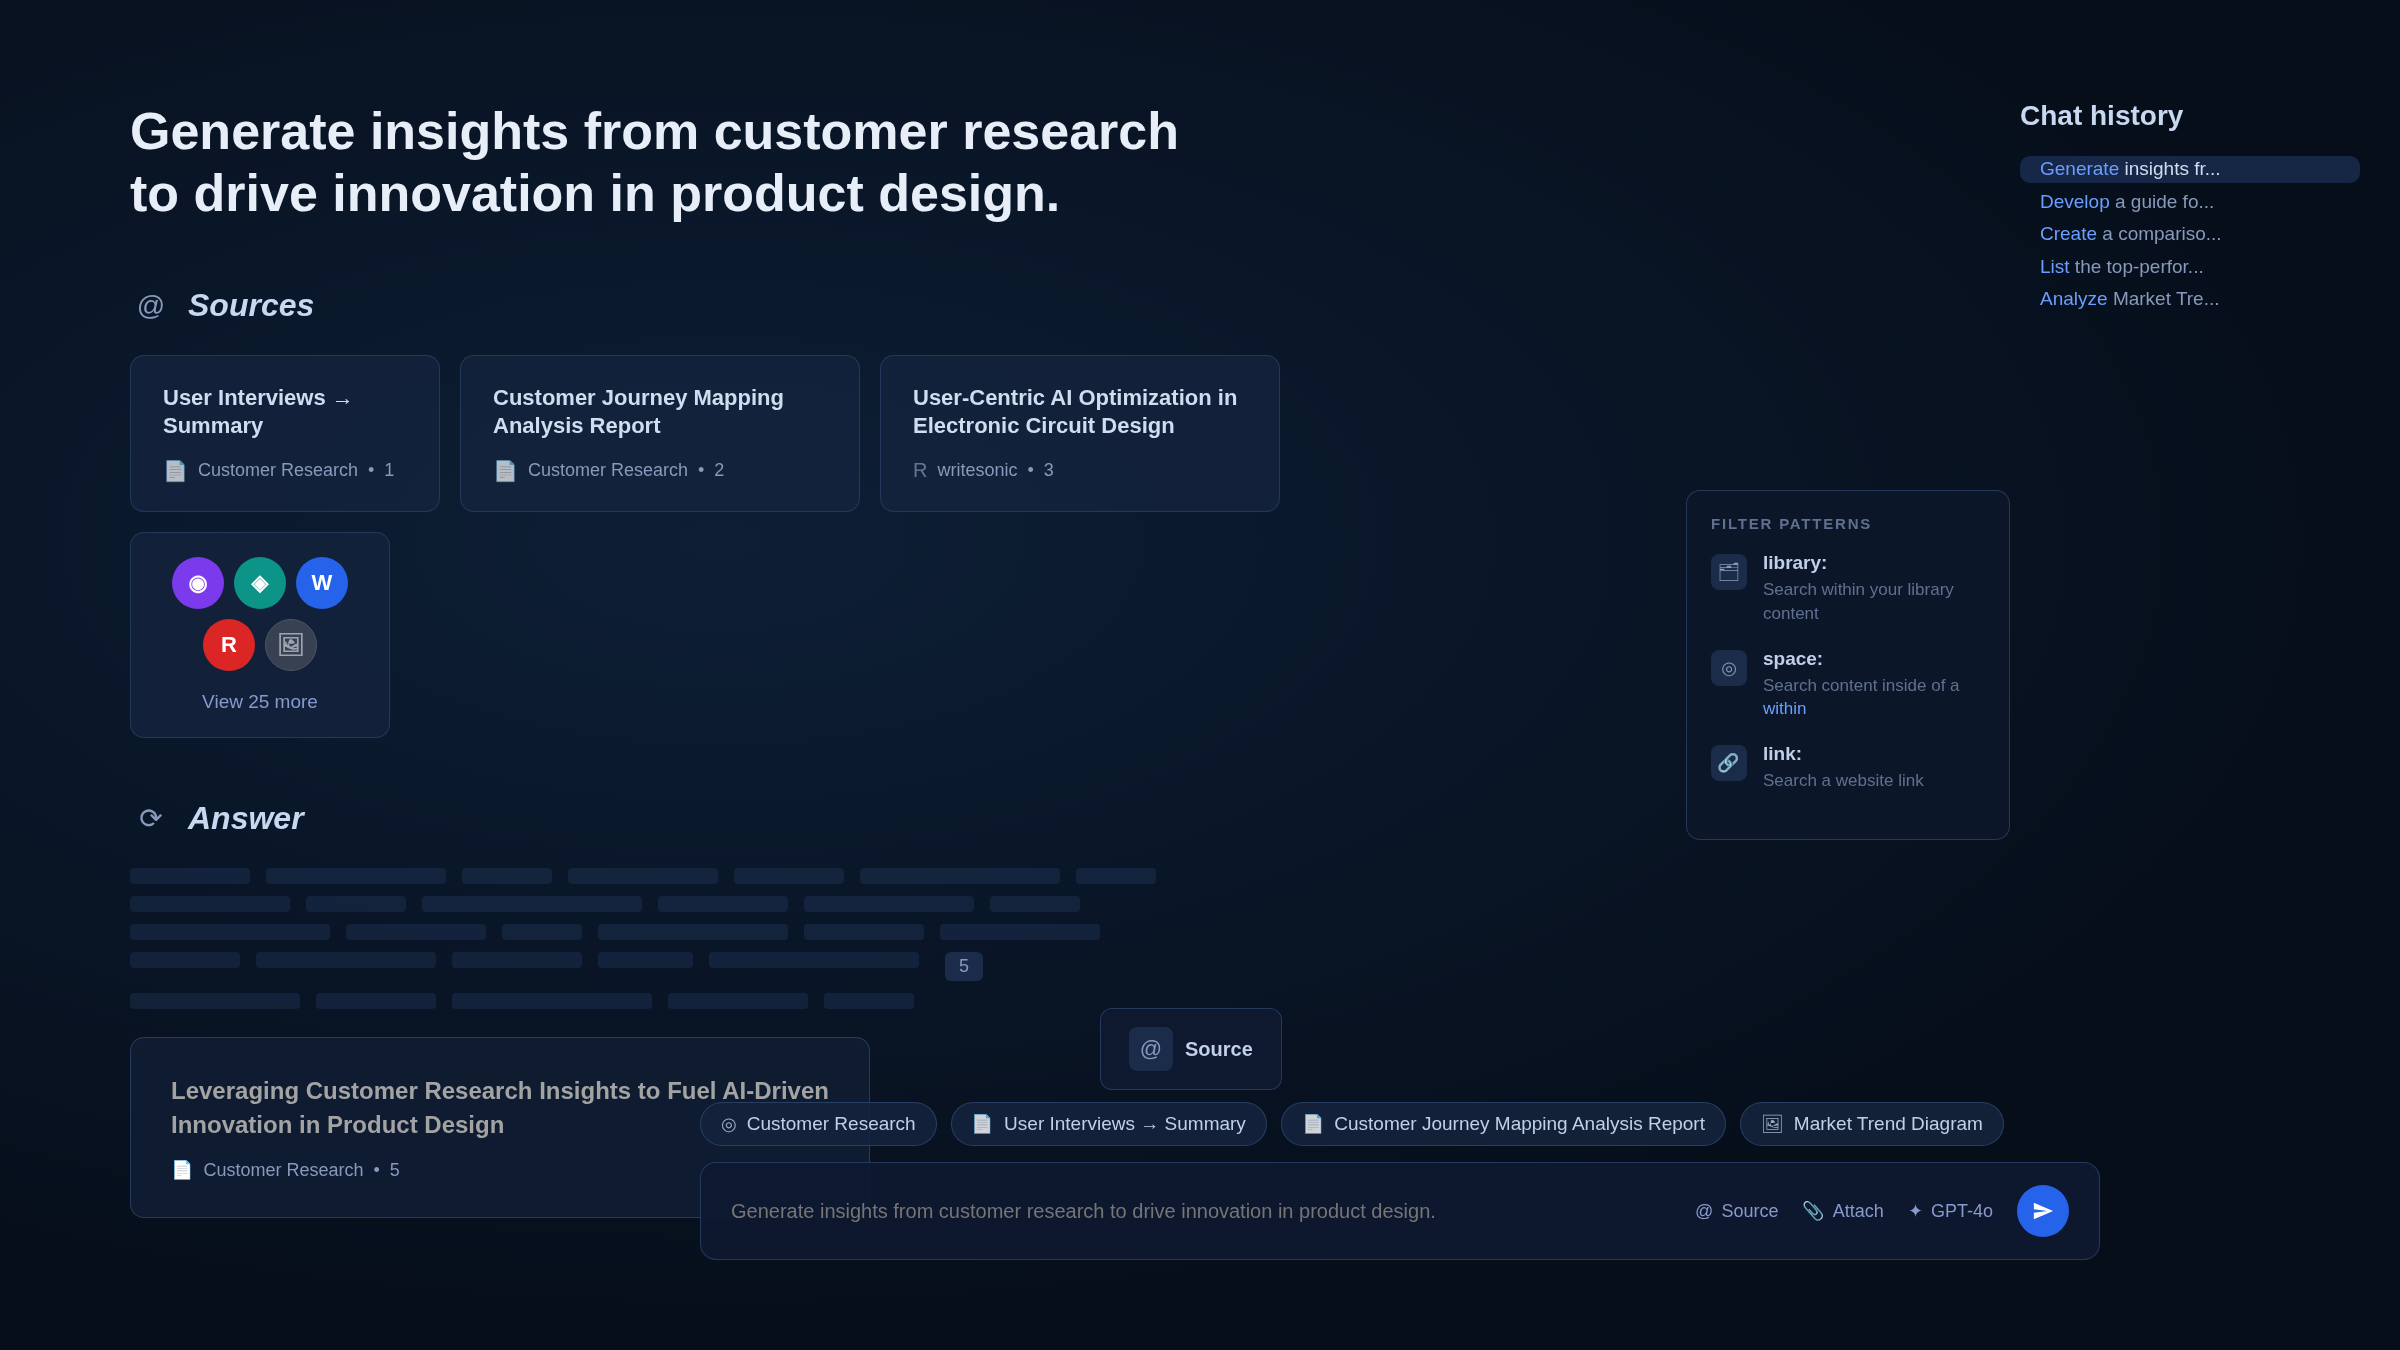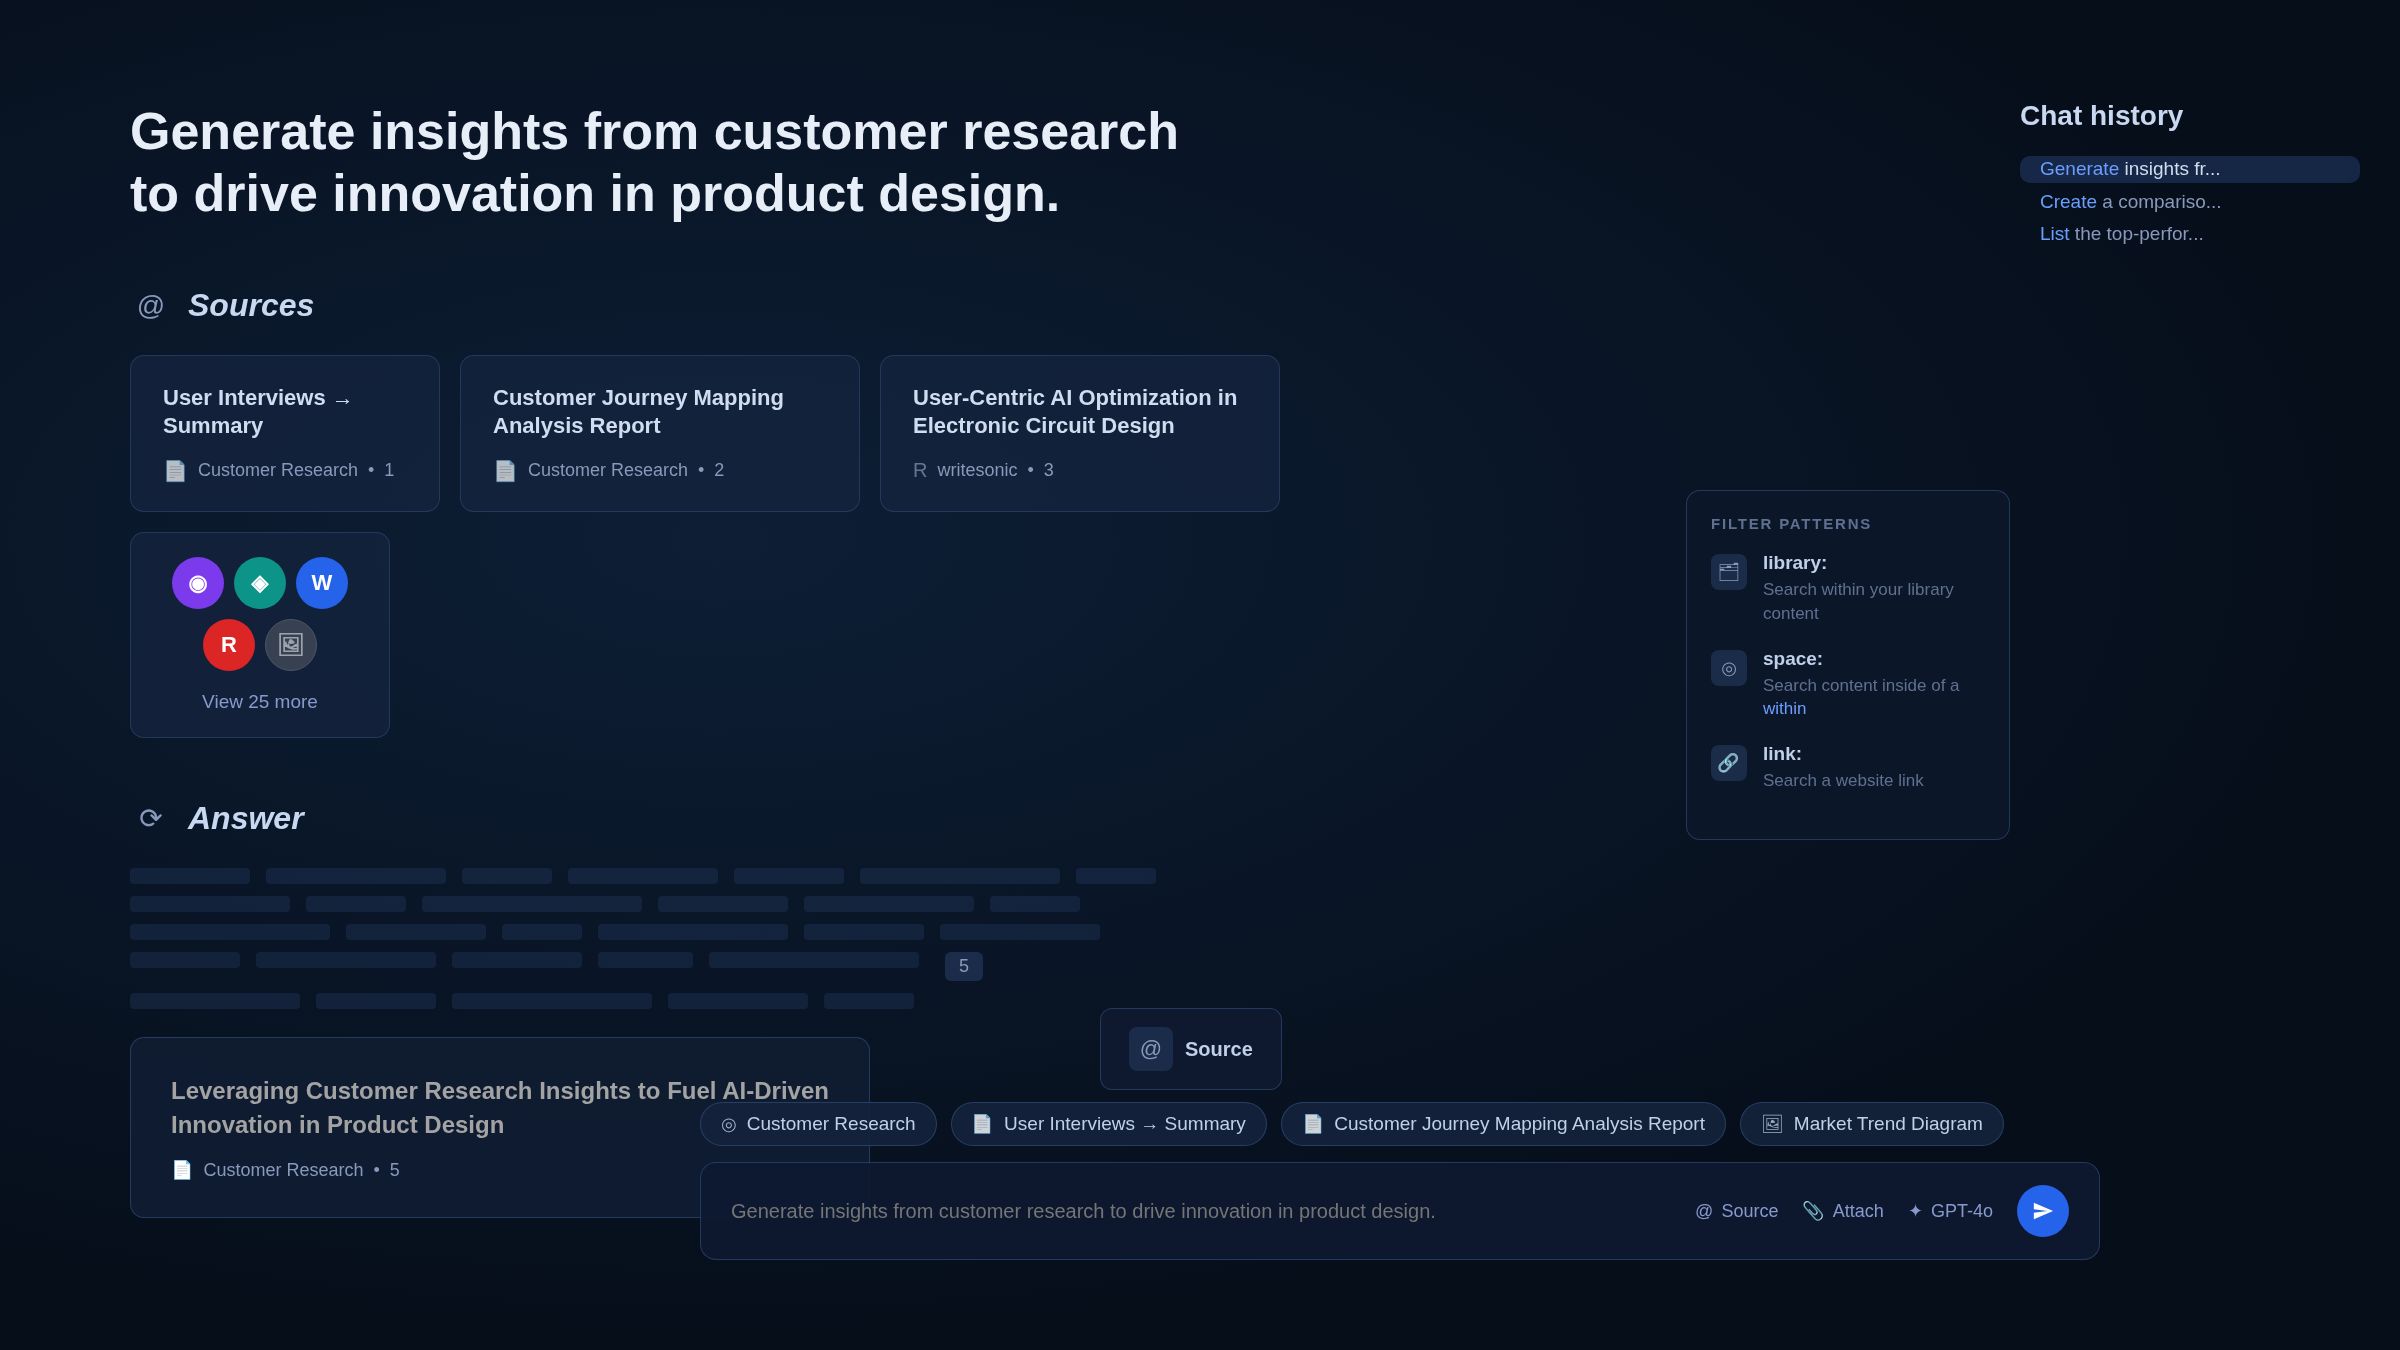--- a/index.html
+++ b/index.html
@@ -544,24 +544,30 @@
 
 </div>
 
 <div class="sidebar">
   <div class="sidebar-title">Chat history</div>
 
   <div class="history-item active">
     <span class="highlight">Generate</span> insights fr...
   </div>
   <div class="history-item">
+    <span class="highlight">Develop</span> a guide fo...
+  </div>
+  <div class="history-item">
     <span class="highlight">Create</span> a compariso...
   </div>
   <div class="history-item">
     <span class="highlight">List</span> the top-perfor...
+  </div>
+  <div class="history-item">
+    <span class="highlight">Analyze</span> Market Tre...
   </div>
 </div>
 
 <div class="filter-popup">
   <div class="filter-title">FILTER PATTERNS</div>
 
   <div class="filter-item">
     <div class="filter-item-icon">🗂</div>
     <div class="filter-item-content">
       <div class="filter-item-name">library:</div>

